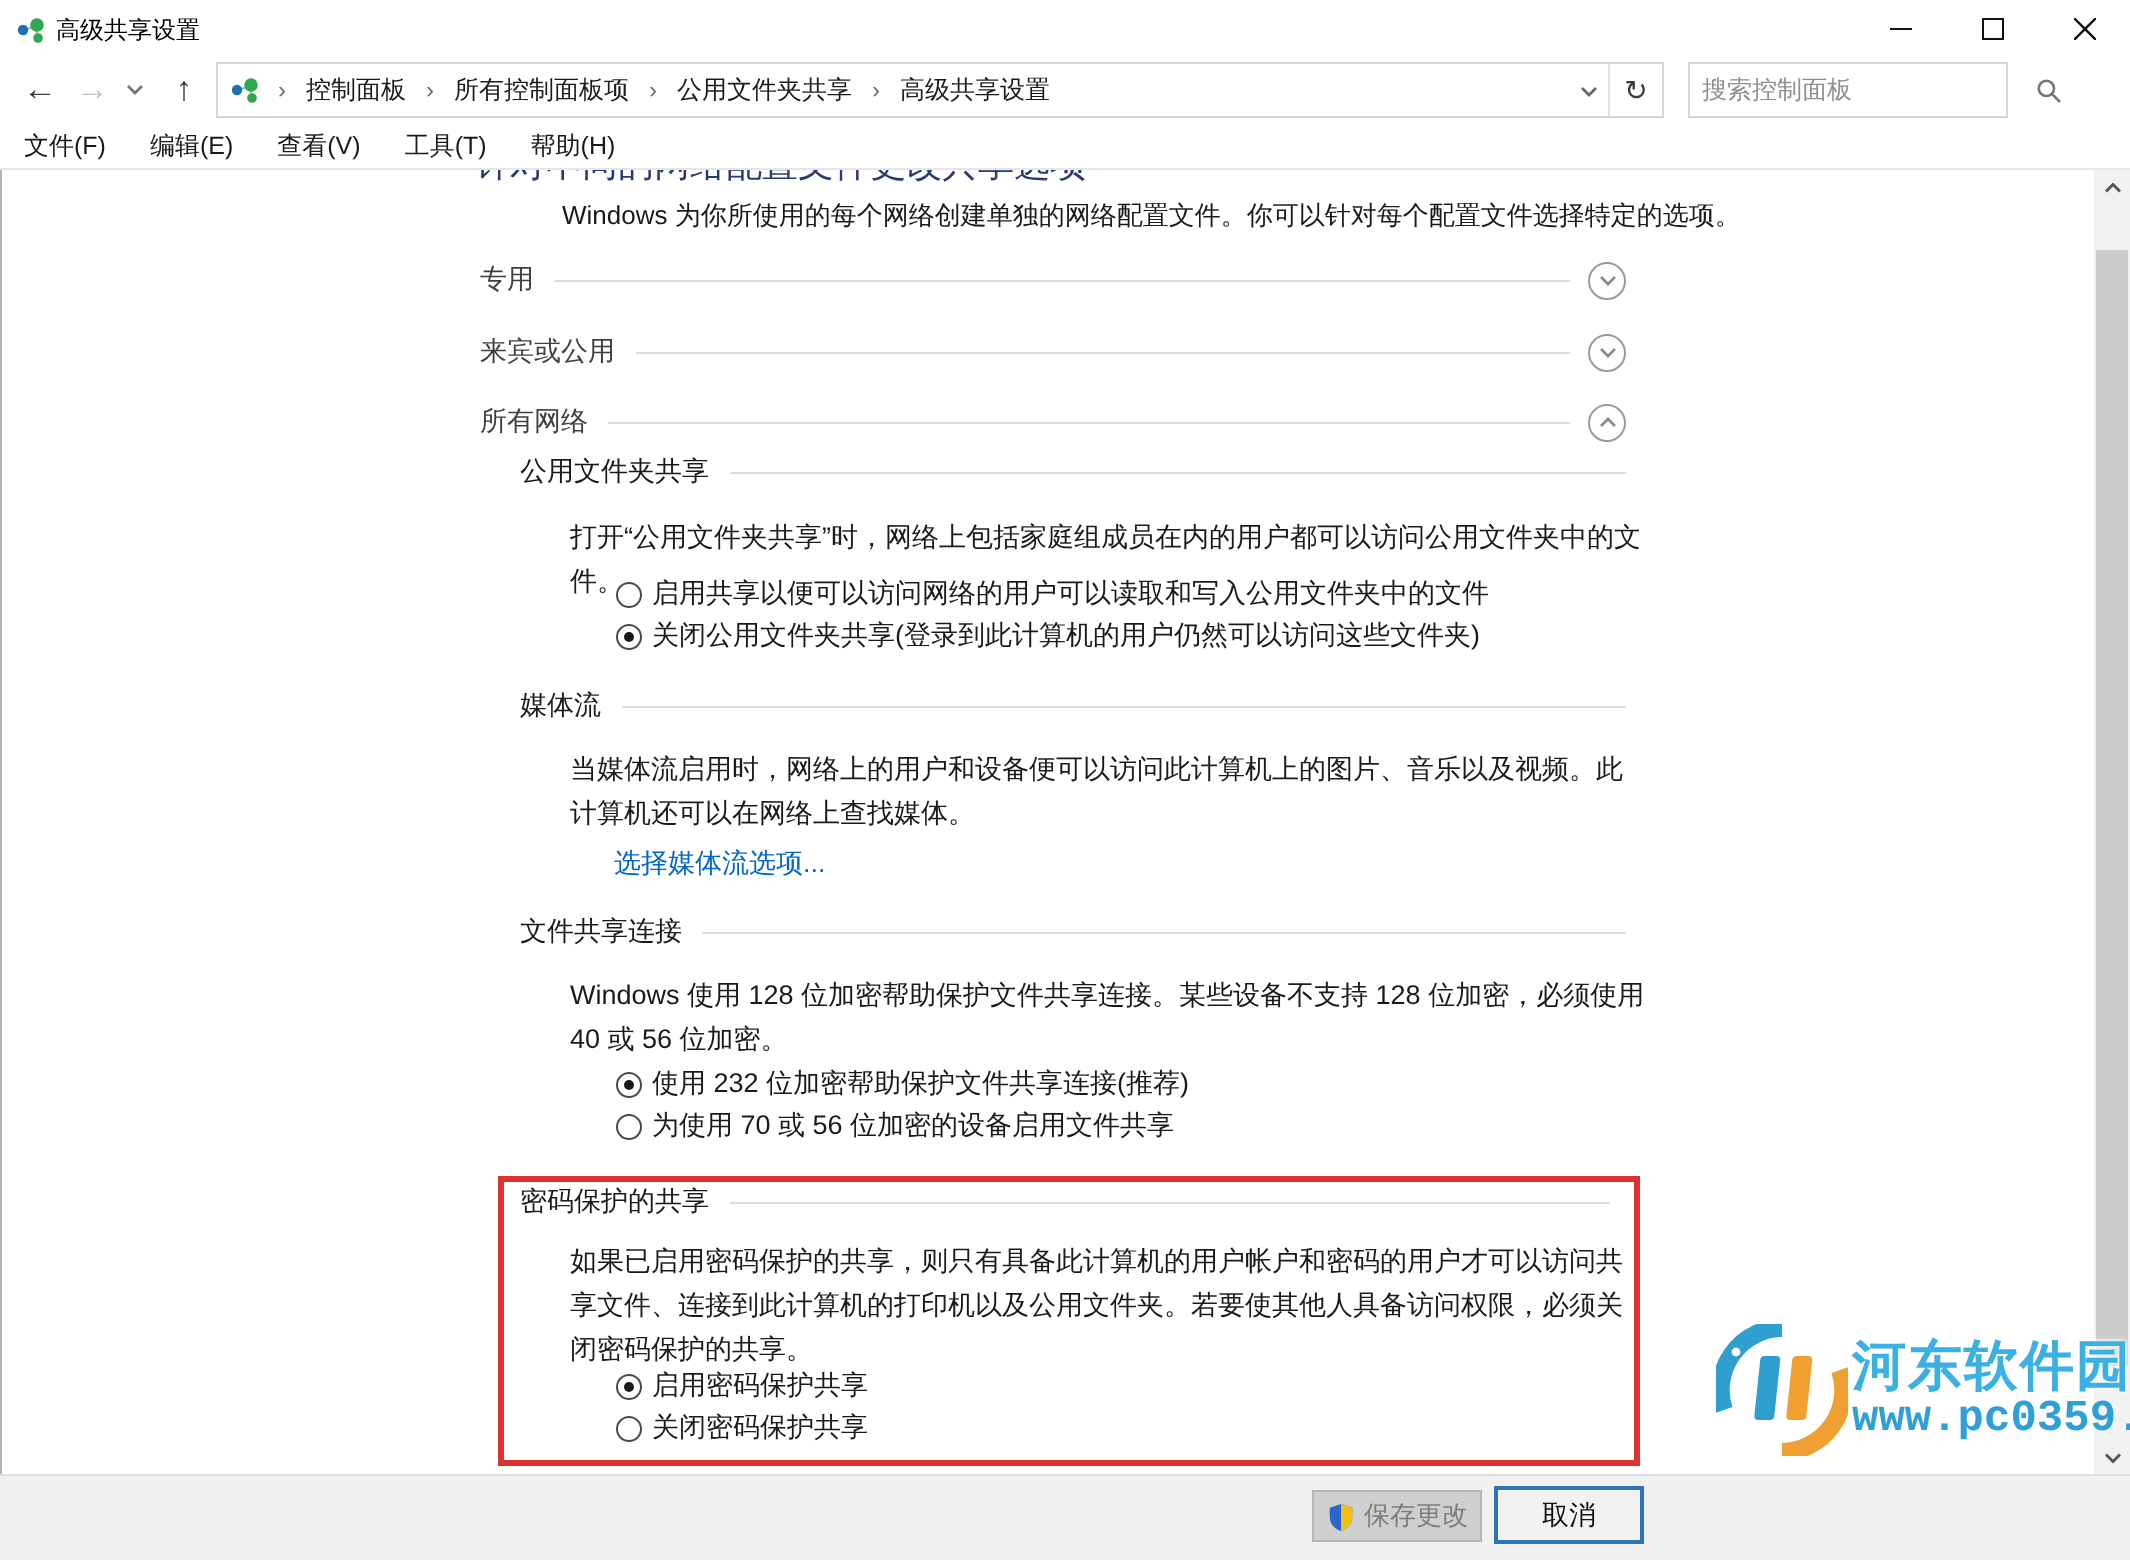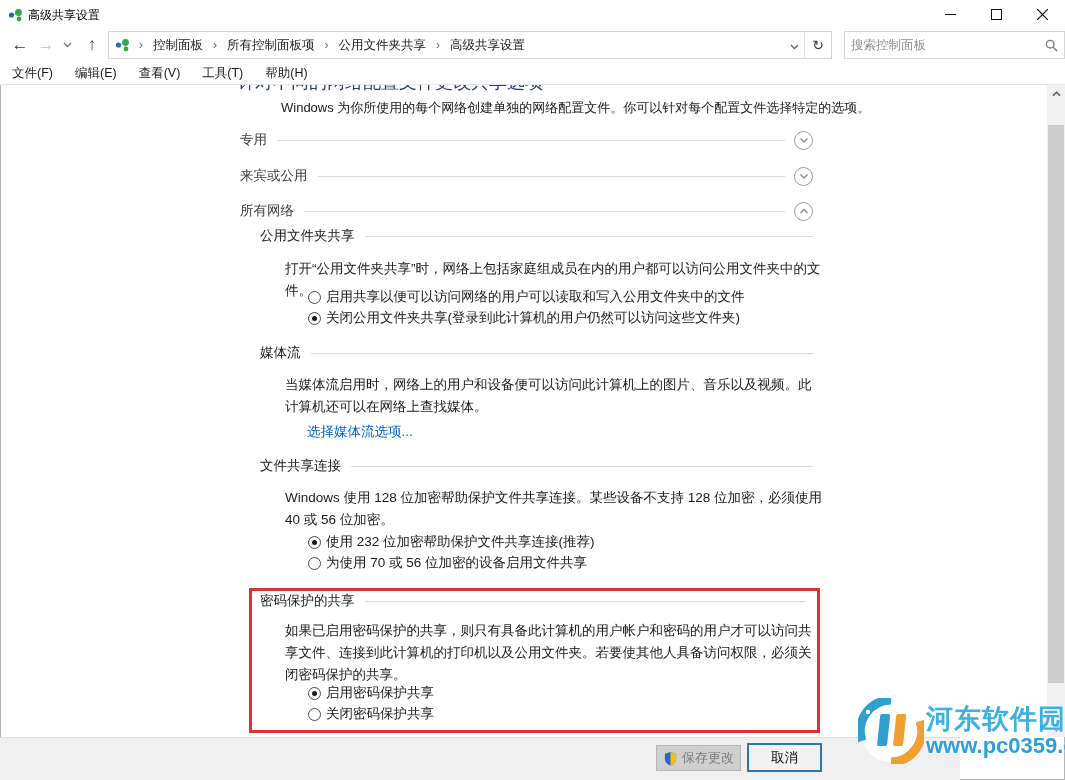--- a/index.html
+++ b/index.html
@@ -22,21 +22,21 @@
   .navbtn { top:3px; height:28px; display:flex; align-items:center; justify-content:center; font-size:17px; color:#3b3b3b; }
   .navbtn.disabled { color:#c3c3c3; }
   .addressbox { left:108px; top:3px; width:724px; height:28px; border:1px solid #d6d6d6; background:#fff; display:flex; align-items:center; }
   .crumb-wrap { display:flex; align-items:center; gap:4px; padding-left:6px; flex:1; overflow:hidden; }
   .crumb { font-size:12.5px; color:#1a1a1a; padding:3px 4px; white-space:nowrap; }
   .crumb-sep { color:#6b6b6b; font-size:12px; padding:0 2px; }
   .addr-right { display:flex; align-items:center; height:100%; }
   .addr-dd { width:20px; text-align:center; color:#5a5a5a; }
   .addr-div { width:1px; height:26px; background:#e0e0e0; }
   .addr-refresh { width:26px; text-align:center; color:#3b3b3b; font-size:14px; }
-  .searchbox { left:844px; top:3px; width:221px; height:28px; border:1px solid #d6d6d6; background:#fff; display:flex; align-items:center; }
+  .searchbox { left:844px; top:3px; width:160px; height:28px; border:1px solid #d6d6d6; background:#fff; display:flex; align-items:center; }
   .searchbox input { flex:1; border:none; outline:none; font-size:12.5px; color:#444; padding:0 6px; font-family:inherit; background:transparent; }
   .searchbox input::placeholder { color:#8f8f8f; opacity:1; }
   .search-icon { width:26px; display:flex; justify-content:center; }
 
   
   .menubar { left:0; top:62px; width:1065px; height:23px; background:#fff; border-bottom:1px solid #e6e6e6; display:flex; align-items:center; }
   .menu-item { font-size:12.5px; color:#1a1a1a; padding:3px 10px; margin-left:2px; }
 
   
   .clip-head { left:237px; top:85px; width:570px; height:9px; overflow:hidden; }
@@ -57,26 +57,26 @@
   .opt-label { font-size:13.5px; margin-left:5px; white-space:nowrap; color:#1a1a1a; }
   .media-link { left:307px; top:423px; font-size:13.5px; color:#0066cc; }
   .hilite-box { left:249px; top:588px; width:571px; height:145px; border:3px solid #dc3330; background:transparent; }
 
   
   .scrollbar { left:1047px; top:85px; width:18px; height:652px; background:#f1f1f1; }
   .sb-btn { left:0; width:18px; height:17px; display:flex; align-items:center; justify-content:center; color:#555; }
   .sb-thumb { left:1px; top:40px; width:16px; height:558px; background:#cdcdcd; }
 
   
-  .footer { left:0; top:737px; width:960px; height:43px; background:#f0f0f0; border-top:1px solid #dfdfdf; }
+  .footer { left:0; top:737px; width:1065px; height:43px; background:#f0f0f0; border-top:1px solid #dfdfdf; }
   .btn-save { left:656px; top:7px; width:85px; height:26px; background:#cfcfcf; border:1px solid #b5b5b5; color:#7c7c7c; font-size:13px; display:flex; align-items:center; justify-content:center; gap:4px; }
   .btn-cancel { left:747px; top:5px; width:75px; height:29px; background:#f2f2f2; border:2px solid #2e75b6; color:#111; font-size:13.5px; display:flex; align-items:center; justify-content:center; }
 
   
-  .watermark { left:858px; top:695px; width:207px; height:85px; z-index:50; pointer-events:none; }
+  .watermark { left:858px; top:659px; width:207px; height:85px; z-index:50; pointer-events:none;font-family:Liberation Mono, monospace; }
   .wm-logo { left:0; top:3px; }
   .wm-site { left:68px; top:6px; font-size:27px; font-weight:bold; color:#3bb0e2; letter-spacing:1px; text-shadow:0 0 2px #ffffff,0 0 2px #ffffff; white-space:nowrap; }
   .wm-url { left:68px; top:38px; font-size:22px; font-weight:bold; color:#2f9fd8; text-shadow:0 0 2px #ffffff; white-space:nowrap; }
 </style>
 </head>
 <body>
 
 <div class="abs titlebar">
   <svg class="abs" style="left:8px;top:7px" width="16" height="16" viewBox="0 0 16 16">
     <line x1="4" y1="8" x2="10" y2="6" stroke="#9bb" stroke-width="1"></line>

